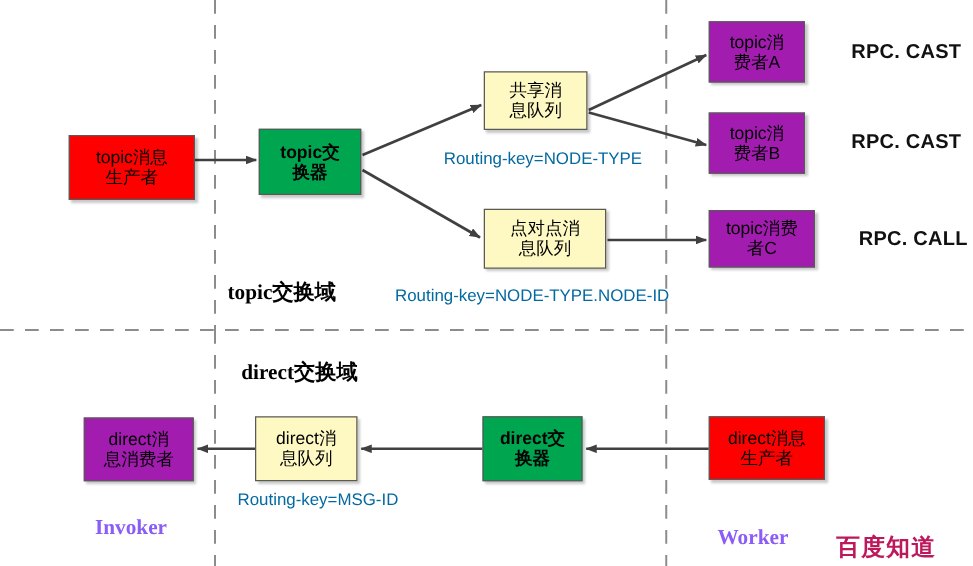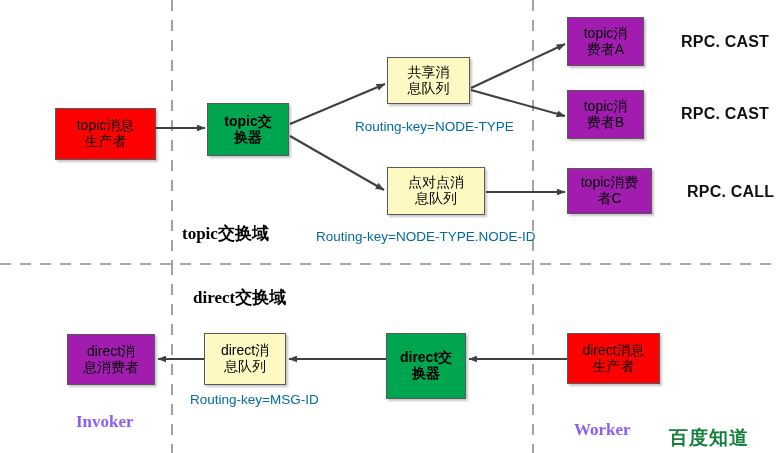--- a/index.html
+++ b/index.html
@@ -76,21 +76,21 @@
     color: #8b5cf6;
     white-space: nowrap;
     z-index: 4;
   }
   .watermark {
     position: absolute;
     font-family: "DejaVu Sans", sans-serif;
     font-weight: bold;
     font-size: 19px;
     letter-spacing: 1px;
-    color: #15803d;
+    color: #be185d;
     white-space: nowrap;
     z-index: 5;
   }
 </style>
 </head>
 <body>
 
 <div id="canvas">
 
   <svg id="svg-layer" viewBox="0 0 778 453">
@@ -149,21 +149,21 @@
 
   <div class="node yellow" style="left:567px; top:168px; width:85px; height:46px;">topic消费
 者C</div>
 
   <div class="node yellow" style="left:67px; top:334px; width:88px; height:51px;">direct消
 息消费者</div>
 
   <div class="node orange" style="left:204px; top:333px; width:82px; height:52px;">direct消
 息队列</div>
 
-  <div class="node green" style="left:386px; top:333px; width:80px; height:66px;">direct交
+  <div class="node green" style="left:386px; top:333px; width:80px; height:52px;">direct交
 换器</div>
 
   <div class="node red" style="left:567px; top:333px; width:93px; height:51px;">direct消息
 生产者</div>
 
   <div class="plain-label" style="left:355px; top:119px;">Routing-key=NODE-TYPE</div>
 
   <div class="plain-label" style="left:316px; top:229px;">Routing-key=NODE-TYPE.NODE-ID</div>
 
   <div class="plain-label" style="left:190px; top:392px;">Routing-key=MSG-ID</div>

